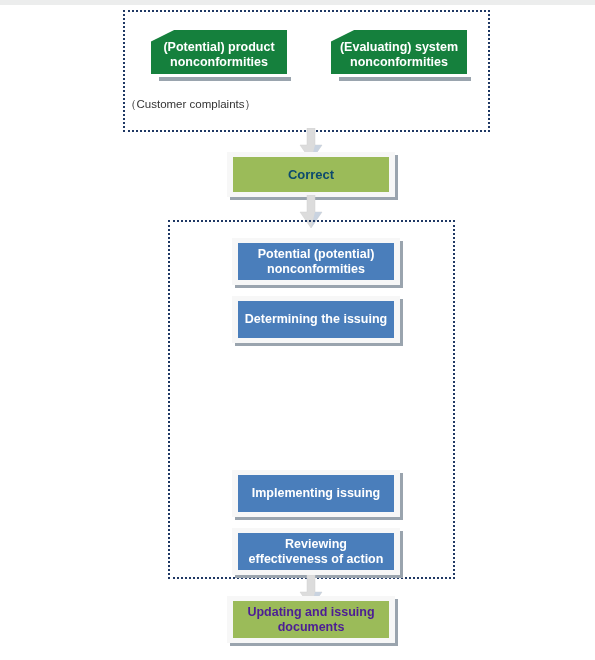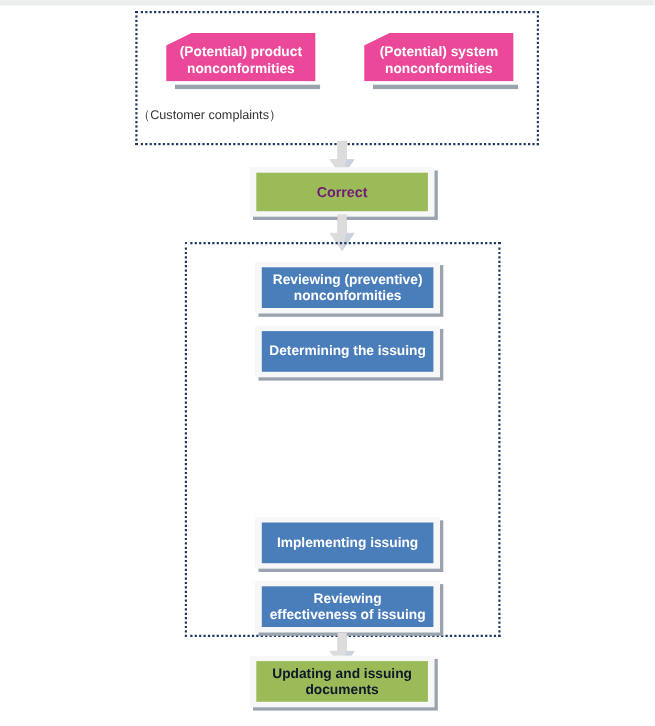--- a/index.html
+++ b/index.html
@@ -85,43 +85,43 @@
     white-space: pre-line;
     letter-spacing: 0px;
   }
 
   
   .node.blue .fill { background: #4A7EBB; }
   .node.blue .label { color: #ffffff; font-size: 12.5px; }
 
   
   .node.green .fill { background: #9BBB59; }
-  .node.green.white-text .label { color: #701a75; font-size: 13px; }
-  .node.green.dark-text  .label { color: #0f172a; font-size: 12.5px; }
+  .node.green.white-text .label { color: #0c4a6e; font-size: 13px; }
+  .node.green.dark-text  .label { color: #4c1d95; font-size: 12.5px; }
 
   
   .node.red .frame {
     background: transparent;
     box-shadow: none;
   }
   .node.red .shadowbar {
     position: absolute;
     left: 8px;
     bottom: 0px;
     width: calc(100% - 8px);
     height: 4px;
     background: #9aa4ae;
   }
   .node.red .shape {
     position: absolute;
     left: 0;
     top: 0;
     width: calc(100% - 4px);
     height: calc(100% - 7px);
-    background: #ec4899;
+    background: #15803d;
     -webkit-clip-path: polygon(0% 26%, 17% 0%, 100% 0%, 100% 100%, 0% 100%);
     clip-path: polygon(0% 26%, 17% 0%, 100% 0%, 100% 100%, 0% 100%);
     display: flex;
     align-items: center;
     justify-content: center;
   }
   .node.red .label {
     color: #ffffff;
     font-size: 12.5px;
     padding-top: 6px;
@@ -160,21 +160,21 @@
       <div class="shape">
         <div class="label">(Potential) product
 nonconformities</div>
       </div>
     </div>
 
     <div class="node red" style="left:206px; top:18px; width:140px; height:51px;">
       <div class="frame"></div>
       <div class="shadowbar"></div>
       <div class="shape">
-        <div class="label">(Potential) system
+        <div class="label">(Evaluating) system
 nonconformities</div>
       </div>
     </div>
 
     <div class="caption" style="top:85px;">（Customer complaints）</div>
   </div>
 
   <div class="arrow" style="left:298px; top:128px;">
     <svg width="26" height="34" viewBox="0 0 26 34">
       <polygon points="9,0 17,0 17,17 24,17 13,33 2,17 9,17" fill="#DCDCDC" stroke="#D0D0D0" stroke-width="0.5"></polygon>
@@ -194,21 +194,21 @@
       <polygon points="9,0 17,0 17,17 24,17 13,33 2,17 9,17" fill="#DCDCDC" stroke="#D0D0D0" stroke-width="0.5"></polygon>
       <polygon points="13,33 17,17 24,17" fill="#C9D3E0"></polygon>
     </svg>
   </div>
 
   <div class="dotted-group" id="group-actions">
 
     <div class="node blue" style="left:62px; top:16px; width:168px; height:47px;">
       <div class="frame"></div>
       <div class="fill">
-        <div class="label">Reviewing (preventive)
+        <div class="label">Potential (potential)
 nonconformities</div>
       </div>
     </div>
 
     <div class="node blue" style="left:62px; top:74px; width:168px; height:47px;">
       <div class="frame"></div>
       <div class="fill">
         <div class="label">Determining the issuing</div>
       </div>
     </div>
@@ -219,21 +219,21 @@
       <div class="frame"></div>
       <div class="fill">
         <div class="label">Implementing issuing</div>
       </div>
     </div>
 
     <div class="node blue" style="left:62px; top:306px; width:168px; height:47px;">
       <div class="frame"></div>
       <div class="fill">
         <div class="label">Reviewing
-effectiveness of issuing</div>
+effectiveness of action</div>
       </div>
     </div>
   </div>
 
   <div class="arrow" style="left:298px; top:575px;">
     <svg width="26" height="34" viewBox="0 0 26 34">
       <polygon points="9,0 17,0 17,17 24,17 13,33 2,17 9,17" fill="#DCDCDC" stroke="#D0D0D0" stroke-width="0.5"></polygon>
       <polygon points="13,33 17,17 24,17" fill="#C9D3E0"></polygon>
     </svg>
   </div>

